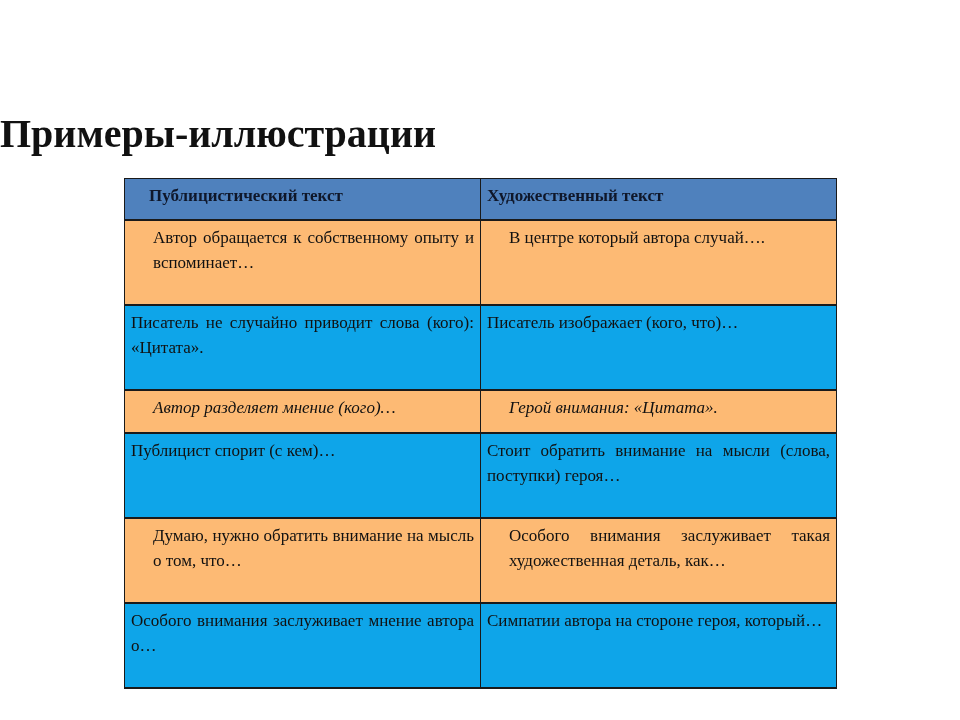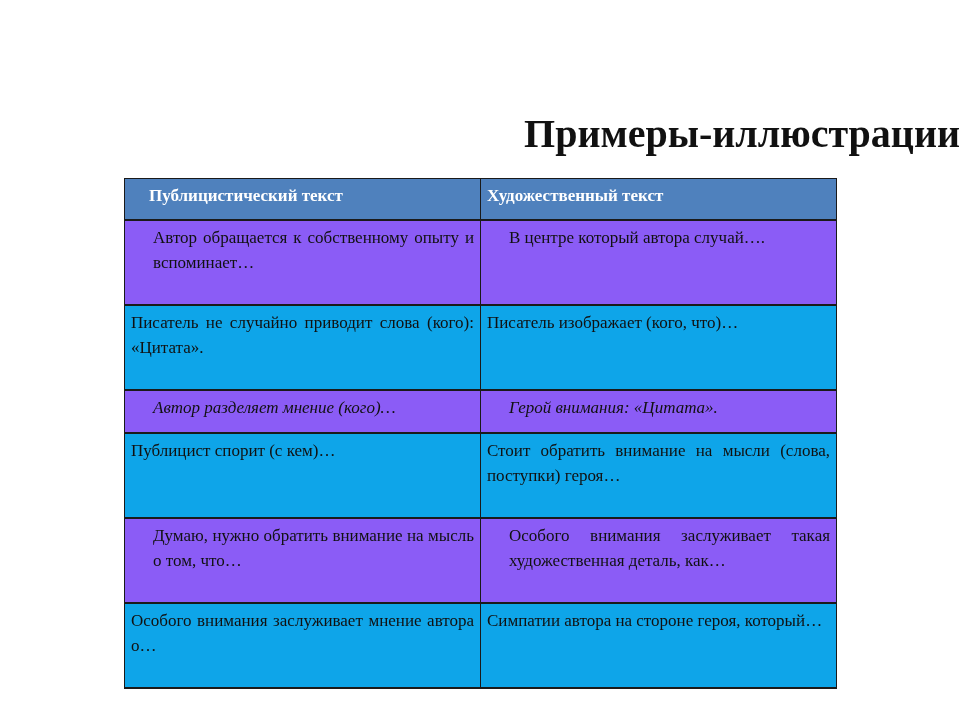--- a/index.html
+++ b/index.html
@@ -1,22 +1,22 @@
 <!DOCTYPE html>
 <html><head>
   <meta charset="utf-8">
   <style>
     html, body { margin: 0; padding: 0; }
     body { width: 960px; height: 720px; background: #ffffff; position: relative; overflow: hidden; font-family: "Liberation Serif", serif; color: #111; }
-    .title { position: absolute; top: 110px; left: 0; width: 960px; text-align: right; font-size: 40px; font-weight: bold; }
+    .title { position: absolute; top: 110px; left: 0; width: 960px; text-align: left; font-size: 40px; font-weight: bold; }
     table { position: absolute; left: 124px; top: 178px; width: 712px; border-collapse: collapse; table-layout: fixed; }
     td, th { border: 1px solid #1a1a1a; vertical-align: top; padding: 4px 6px; font-size: 17px; line-height: 25px; }
-    th { background: #4f81bd; color: #ffffff; font-weight: bold; text-align: left; height: 32px; padding-top: 4px; border-bottom: 2px solid #1a1a1a; }
+    th { background: #4f81bd; color: #0f172a; font-weight: bold; text-align: left; height: 32px; padding-top: 4px; border-bottom: 2px solid #1a1a1a; }
     th.c1 { padding-left: 24px; }
-    tr.dark td { background: #8b5cf6; padding-left: 28px; }
+    tr.dark td { background: #fdba74; padding-left: 28px; }
     tr.light td { background: #0ea5e9; }
     tr.h84 td { height: 75px; }
     tr.h42 td { height: 33px; font-style: italic; }
     td { text-align: justify; border-top: 2px solid #1a1a1a; }
     col.c1 { width: 356px; }
     col.c2 { width: 356px; }
   </style>
 </head>
 <body>
 

